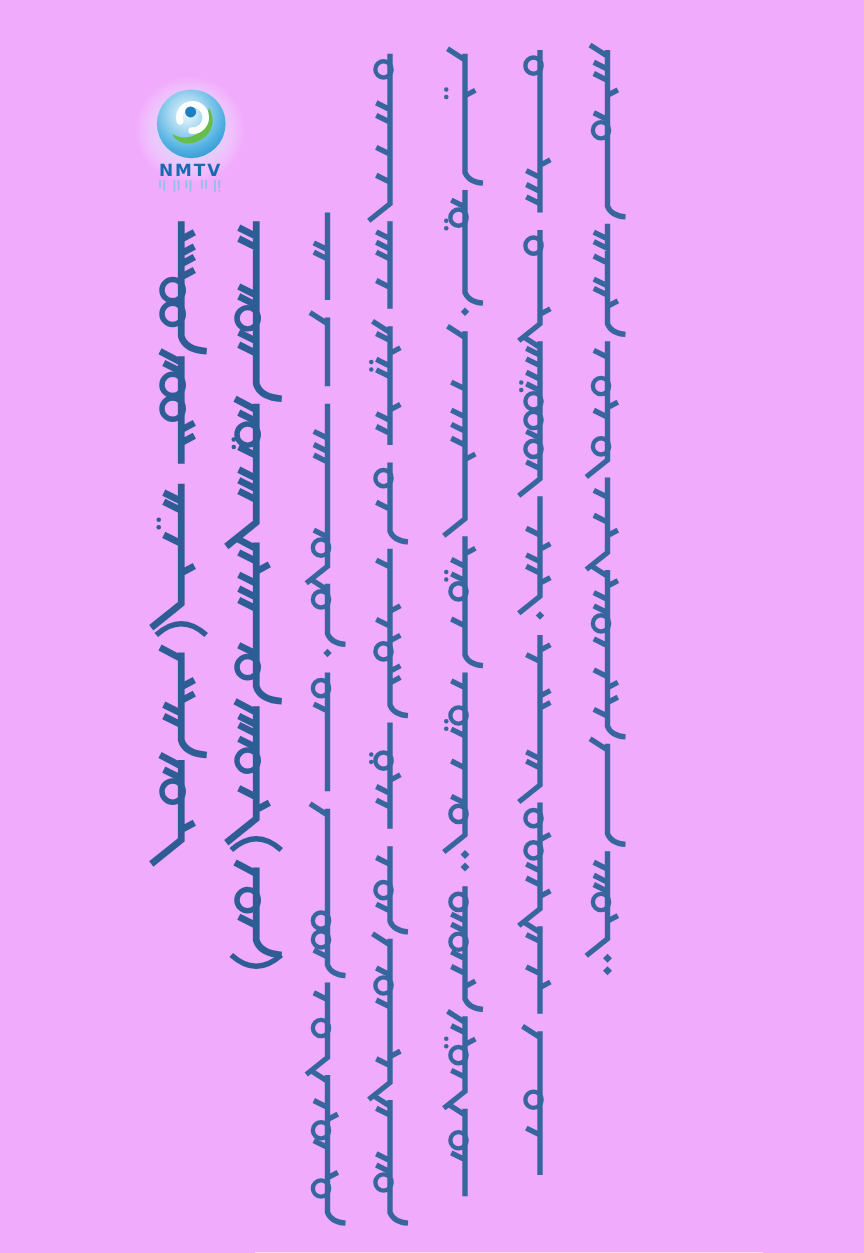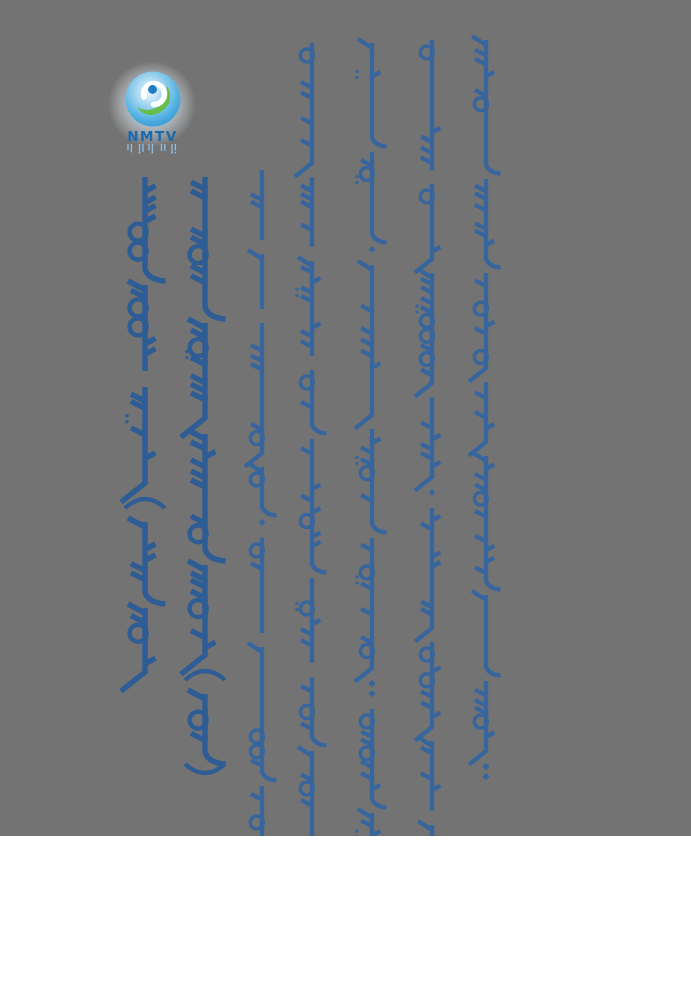--- a/index.html
+++ b/index.html
@@ -1,16 +1,16 @@
 <!DOCTYPE html>
 <html><head>
 <meta charset="utf-8">
 <style>
   html,body{margin:0;padding:0;background:#ffffff;}
-  .page{position:relative;width:691px;height:836px;background:#737373;overflow:hidden;
+  .page{position:relative;width:691px;height:1002px;background:#f0abfc;overflow:hidden;
         font-family:"DejaVu Sans", sans-serif;}
   svg{display:block;}
   .wordmark{font-family:"DejaVu Sans", sans-serif;font-weight:bold;font-size:13.5px;letter-spacing:1.5px;}
 </style>
 </head>
 <body>
 
 <div class="page">
   <svg id="art" width="691" height="1002" viewBox="0 0 691 1002">
     <defs>

